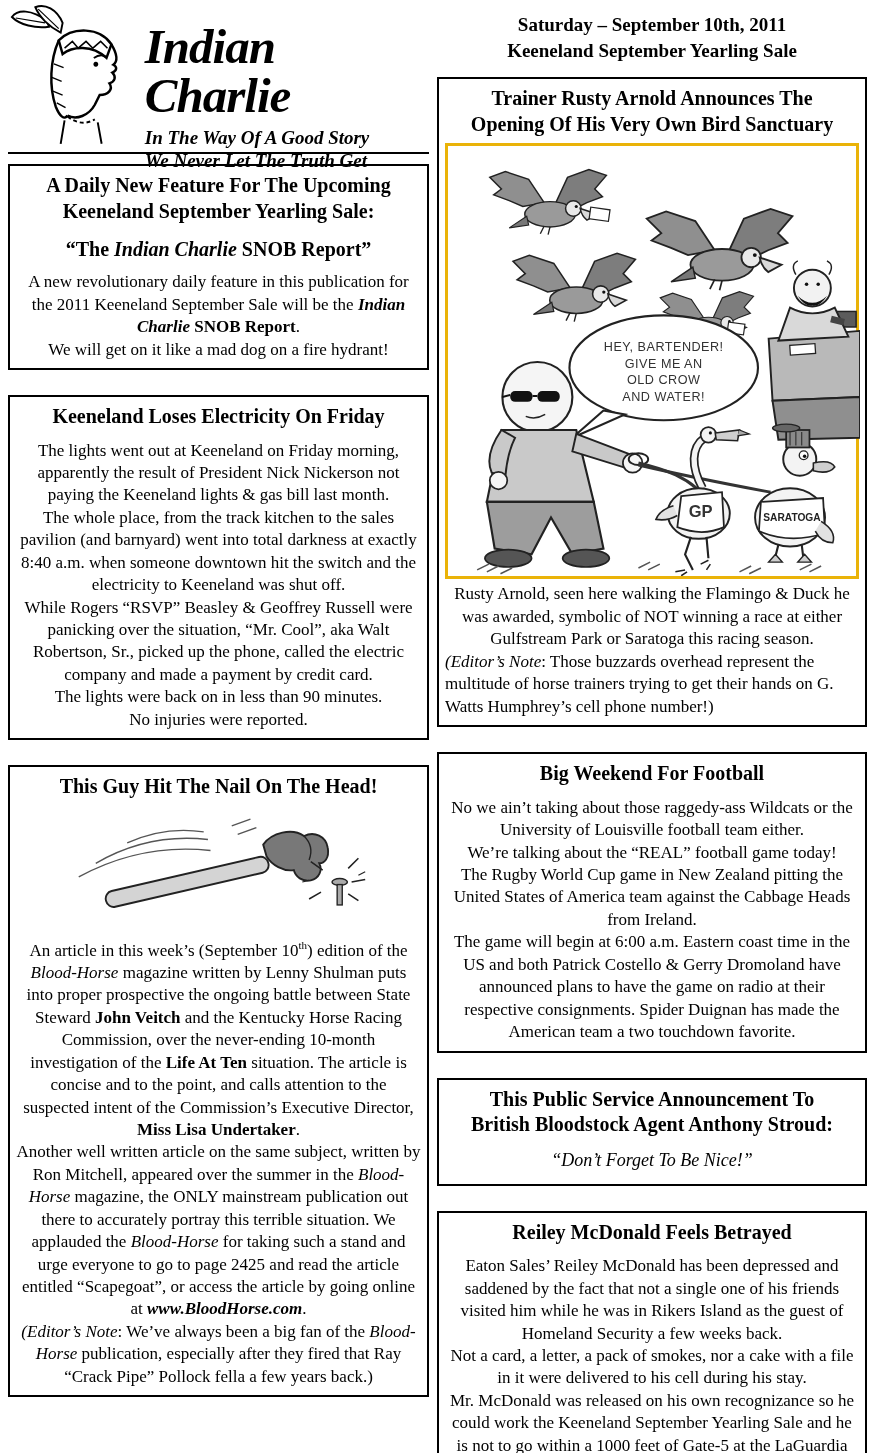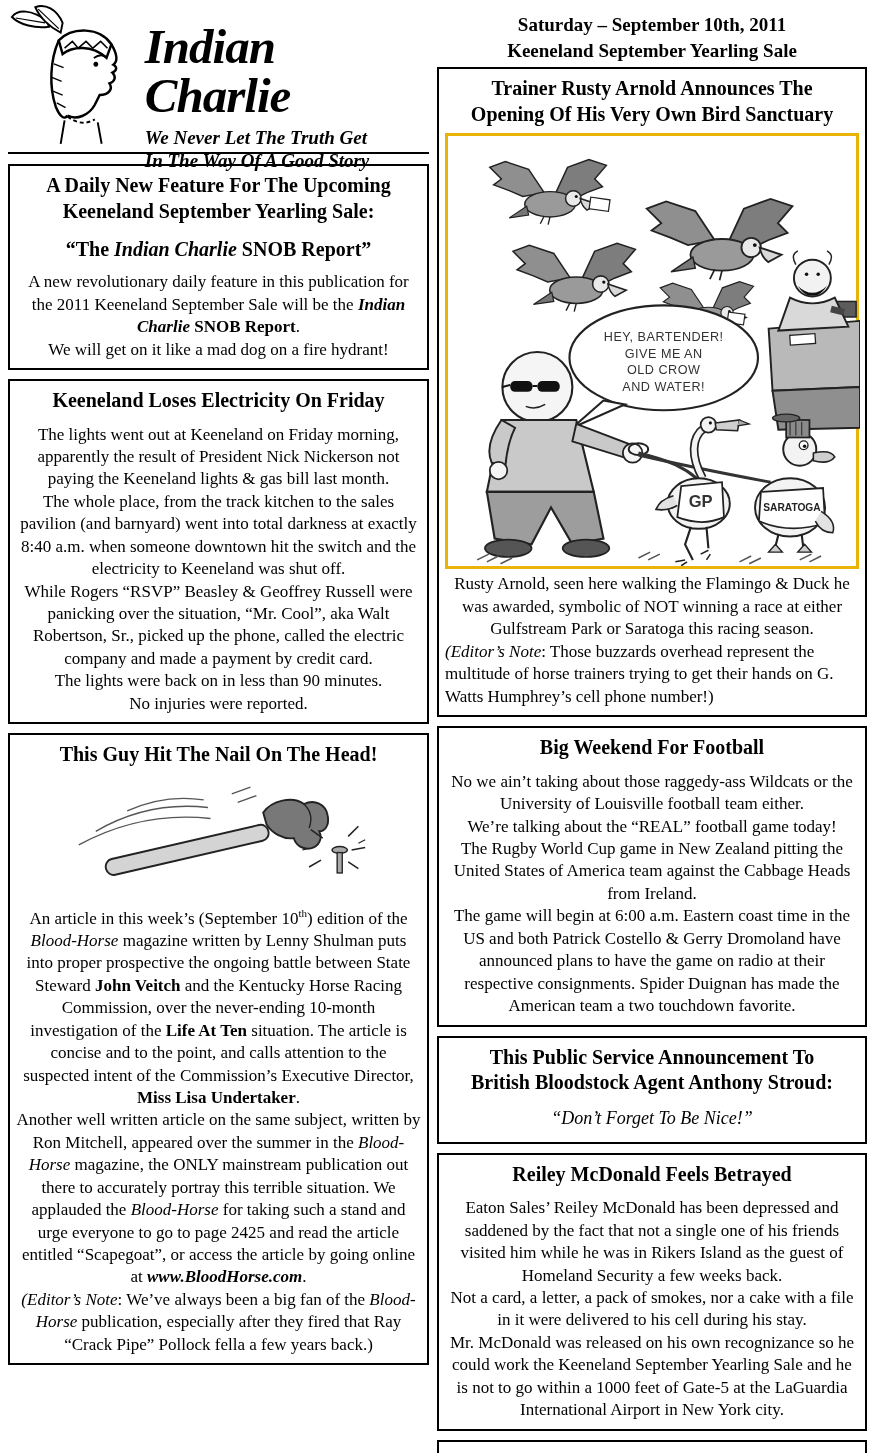--- a/index.html
+++ b/index.html
@@ -1,38 +1,38 @@
 <!DOCTYPE html>
 <html><head>
 <meta charset="utf-8">
 <style>
   html,body{margin:0;padding:0;background:#fff;}
   body{width:874px;height:1453px;position:relative;overflow:hidden;
        font-family:"Liberation Serif",serif;color:#000;}
   .col{position:absolute;top:4px;}
   .col-left{left:8px;width:421px;}
   .col-right{left:437px;width:430px;}
-  .box{border:2px solid #000;padding:7px 6px;margin-bottom:9px;text-align:center;}
+  .box{border:2px solid #000;padding:7px 6px;margin-bottom:25px;text-align:center;}
   .headline{font-weight:bold;font-size:20px;line-height:1.28;text-align:center;}
   .body-text{font-size:17px;line-height:1.32;margin-top:10px;}
   .body-text p{margin:0;}
   .it{font-style:italic;}
   .bd{font-weight:bold;}
   .bdit{font-weight:bold;font-style:italic;}
   .left-align{text-align:left;}
   
   .masthead{display:flex;align-items:flex-start;height:146px;}
   .mast-title{font-size:49px;font-weight:bold;font-style:italic;line-height:1.0;
               margin-top:18px;letter-spacing:-1px;}
   .mast-tagline{font-size:19px;font-weight:bold;font-style:italic;line-height:1.22;margin-top:6px;}
   .mast-right{margin-left:10px;}
   .rule{border:none;border-top:2px solid #000;margin:2px 0 10px 0;}
   
   .dateline{font-weight:bold;font-size:19px;line-height:1.35;text-align:center;
-            padding-top:8px;margin-bottom:4px;}
+            padding-top:8px;margin-bottom:14px;}
   .sub-head{font-weight:bold;font-size:20px;margin-top:14px;}
   .cartoon-frame{border:3px solid #eab308;margin:6px 0 4px 0;line-height:0;}
   .psa-quote{font-size:18px;font-style:italic;margin:12px 0 6px 0;}
   .note{margin-top:12px;}
   .caption{margin-top:6px;}
   sup{font-size:11px;}
 </style>
 </head>
 <body>
 
@@ -55,22 +55,22 @@
 
       <path d="M52,36 C43,56 42,84 49,104 C53,114 58,118 61,113" fill="none" stroke="#000" stroke-width="2.5"></path>
       <path d="M47,60 l10,4 M45,74 l10,4 M46,88 l10,4 M50,100 l9,5" stroke="#000" stroke-width="1.4"></path>
 
       <path d="M61,114 q14,11 28,3" fill="none" stroke="#000" stroke-width="2" stroke-dasharray="4 3"></path>
       <path d="M58,118 L54,142 M92,120 L96,142" stroke="#000" stroke-width="2" fill="none"></path>
     </svg>
     <div class="mast-right">
       <div class="mast-title">Indian Charlie</div>
       <div class="mast-tagline">
+        <div>In The Way Of A Good Story</div>
         <div>We Never Let The Truth Get</div>
-        <div>In The Way Of A Good Story</div>
       </div>
     </div>
   </div>
   <hr class="rule">
 
   <div class="box">
     <div class="headline">
       <div>A Daily New Feature For The Upcoming</div>
       <div>Keeneland September Yearling Sale:</div>
     </div>

